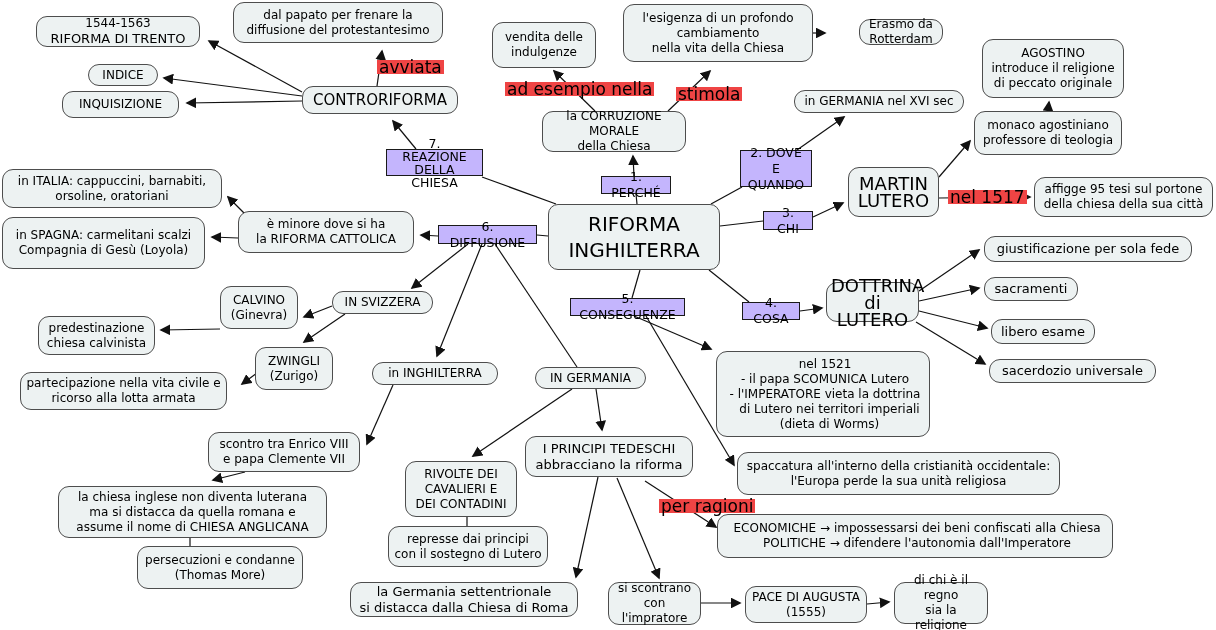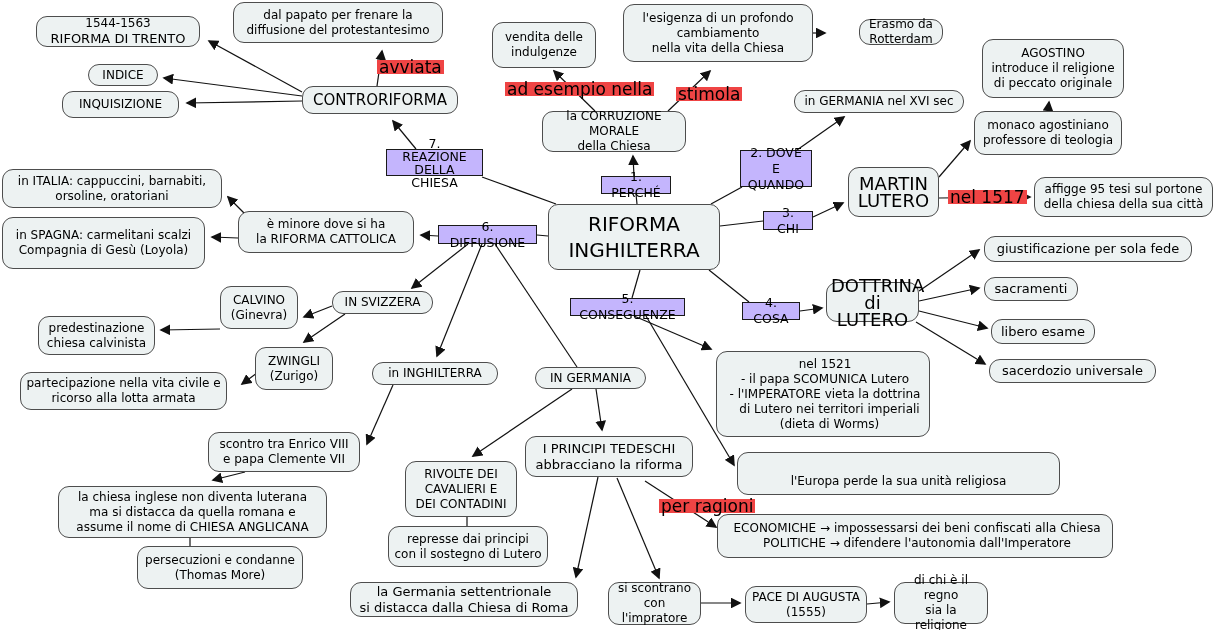--- a/index.html
+++ b/index.html
@@ -235,21 +235,21 @@
       <div class="tx"><b>PACE DI AUGUSTA</b><br><span>(1555)</span></div>
     </div>
   <div class="node" style="left:894px;top:582px;width:94px;height:42px">
       <div class="tx"><span>di chi è il regno</span><br><span>sia la religione</span></div>
     </div>
 
   <div class="node left" style="left:716px;top:351px;width:214px;height:86px">
       <div class="tx"><span>nel 1521</span><br><span>- il papa </span><b>SCOMUNICA</b><span> Lutero</span><br><span>- l'IMPERATORE vieta la dottrina</span><br><span class="ind">di Lutero nei territori imperiali</span><br><span class="ind">(</span><b>dieta di Worms</b><span>)</span></div>
     </div>
   <div class="node" style="left:737px;top:452px;width:323px;height:43px">
-      <div class="tx"><br><span>l'Europa perde la sua unità religiosa</span></div>
+      <div class="tx"><span>spaccatura all'interno della cristianità occidentale:</span><br><span>l'Europa perde la sua unità religiosa</span></div>
     </div>
   <div class="node left" style="left:717px;top:514px;width:396px;height:44px">
       <div class="tx"><b>ECONOMICHE</b><span> → impossessarsi dei beni confiscati alla Chiesa</span><br><b>POLITICHE</b><span> → difendere l'autonomia dall'Imperatore</span></div>
     </div>
 
   <div class="lbl" style="left:377px;top:60px">avviata</div>
   <div class="lbl" style="left:505px;top:82px">ad esempio nella</div>
   <div class="lbl" style="left:676px;top:87px">stimola</div>
   <div class="lbl" style="left:948px;top:190px">nel 1517</div>
   <div class="lbl" style="left:659px;top:499px">per ragioni</div>

